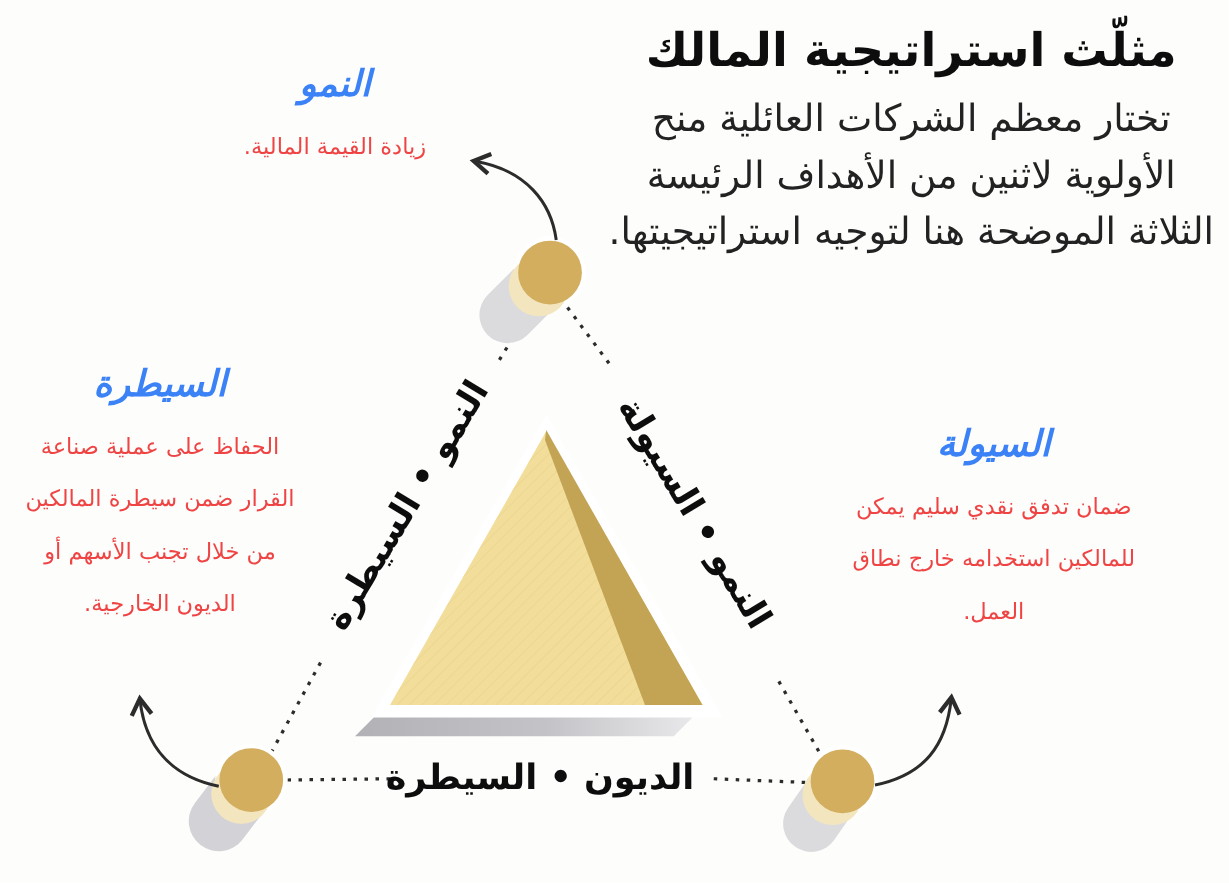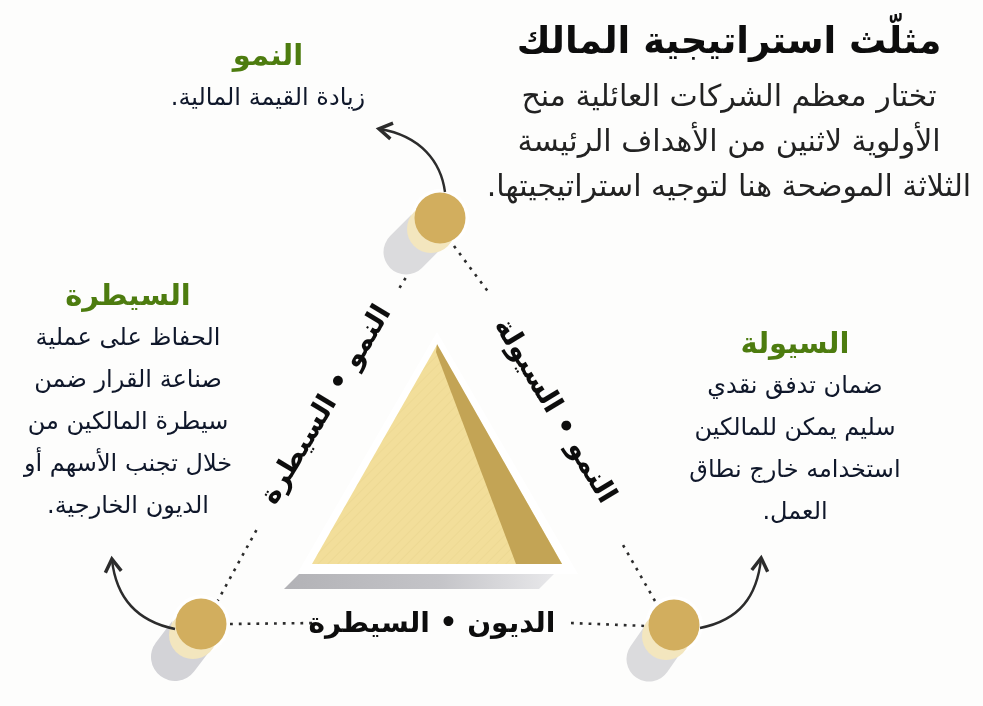--- a/index.html
+++ b/index.html
@@ -17,22 +17,22 @@
     position:absolute;top:18px;right:8px;width:492px;
     text-align:center;
   }
   .title-block h1{
     margin:0;font-size:37px;font-weight:700;color:#0D0D0D;line-height:1.25;
   }
   .title-block p{
     margin:9px 0 0 0;font-size:30px;line-height:45px;color:#222222;
   }
   .vertex{position:absolute;text-align:center;}
-  .vertex h2{margin:0;font-size:29px;font-weight:700;color:#4d7c0f;line-height:1.2;}
-  .vertex p{margin:3px 0 0 0;font-size:24px;line-height:42px;color:#0f172a;}
+  .vertex h2{margin:12px;font-size:29px;font-weight:700;color:#3b82f6;line-height:1.2;font-style:italic;}
+  .vertex p{margin:3px 0 0 0;font-size:18px;line-height:42px;color:#ef4444;}
   .vertex.growth{left:158px;top:38px;width:220px;}
   .vertex.control{left:13px;top:278px;width:230px;}
   .vertex.liquidity{left:680px;top:326px;width:230px;}
   .edge-label{
     position:absolute;font-size:28px;font-weight:700;color:#0D0D0D;
     white-space:nowrap;transform-origin:center center;
   }
   .edge-label.left{left:325px;top:404px;transform:translate(-50%,-50%) rotate(-59deg);}
   .edge-label.right{left:556px;top:410px;transform:translate(-50%,-50%) rotate(59deg);}
   .edge-label.bottom{left:432px;top:622px;transform:translate(-50%,-50%);}

